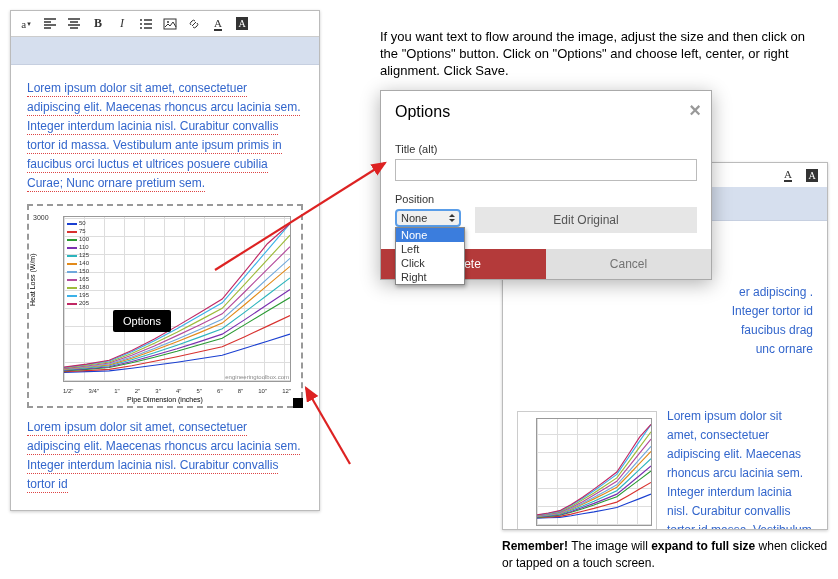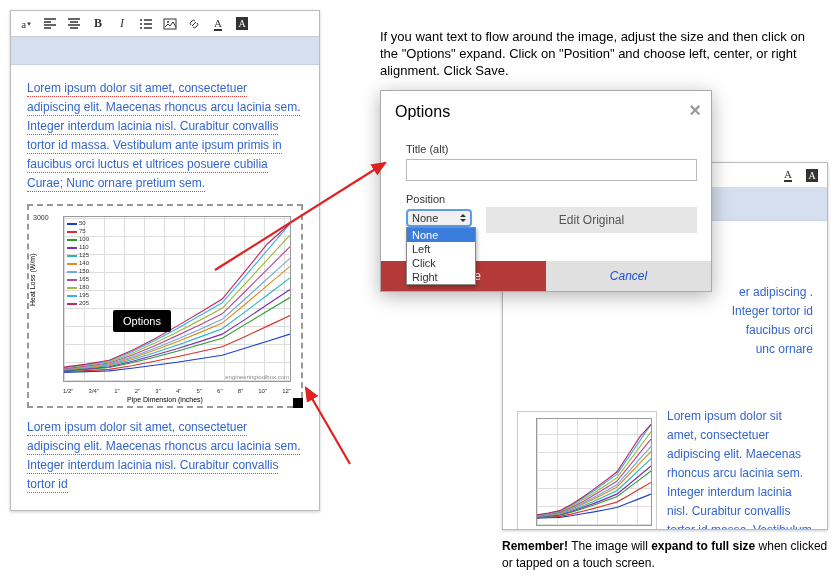--- a/index.html
+++ b/index.html
@@ -26,35 +26,35 @@
   .legend { position: absolute; left: 36px; top: 12px; font-size: 6px; line-height: 7px; color: #333; }
   .lg { display: flex; align-items: center; gap: 2px; margin-bottom: 1px;}
   .lg i { display:inline-block; width: 10px; height: 2px; }
   .curves path { fill: none; stroke-width: 1.2; }
   .options-tag { position: absolute; background: #000; color: #fff; font-size: 11px; padding: 5px 10px; border-radius: 2px; left: 84px; top: 104px; z-index:2; pointer-events:auto; }
   .note-left { position: absolute; left: 0; top: 498px; width: 310px; font-size: 13px; line-height: 17px; color: #111; }
   .instr-top { position: absolute; left: 370px; top: 18px; width: 440px; font-size: 13px; line-height: 17px; }
   .dialog { position: absolute; left: 370px; top: 80px; width: 332px; background: #fff; border: 1px solid #aaa; box-shadow: 0 4px 18px rgba(0,0,0,.3); }
   .dialog-head { padding: 12px 14px 10px; font-size: 16px; font-weight: 500; position: relative; }
   .dialog-close { position: absolute; right: 10px; top: 8px; font-size: 20px; color: #999; cursor: pointer; font-weight: bold; }
-  .dialog-body { padding: 6px 14px 28px; font-size: 12px; color: #333; margin-left: 11px; }
+  .dialog-body { padding: 6px 14px 16px; font-size: 12px; color: #333; }
   .field-lbl { margin: 6px 0 4px; font-size: 11px; }
   .txt { width: 100%; height: 22px; border: 1px solid #bbb; padding: 2px 4px; font-size: 12px; }
   .sel-wrap { position: relative; }
   .sel { width: 66px; height: 18px; font-size: 11px; border: 2px solid #5a9de8; border-radius: 4px; background: #f0f0f0; display: flex; align-items: center; padding-left: 4px; position: relative; cursor: pointer;}
   .sel:after { content: ''; position: absolute; right: 4px; top: 3px; width: 0; height: 0; border-left: 3px solid transparent; border-right: 3px solid transparent; border-bottom: 3px solid #333; }
   .sel:before { content: ''; position: absolute; right: 4px; bottom: 3px; width: 0; height: 0; border-left: 3px solid transparent; border-right: 3px solid transparent; border-top: 3px solid #333; }
   .dropdown { position: absolute; left: 0; top: 18px; width: 70px; background: #fff; border: 1px solid #888; box-shadow: 1px 2px 4px rgba(0,0,0,.3); z-index: 5;}
   .dd-item { font-size: 11px; padding: 1px 5px; cursor: pointer; }
   .dd-item.sel-hi { background: #3b7ddd; color: #fff; }
   .edit-orig { width: calc(100% - 80px); margin-left: 80px; height: 26px; background: #e6e6e6; color: #555; font-size: 12px; text-align: center; line-height: 26px; cursor: pointer; margin-top: -20px; position: relative; z-index: 1;}
   .dialog-foot { display: flex; height: 30px; }
   .dbtn { flex: 1; font-size: 12px; color: #fff; display: flex; align-items: center; justify-content: center; cursor: pointer; }
   .dbtn.del { background: #b43a3a; }
-  .dbtn.can { background: #e0e0e0; color: #1d4ed8; font-style: italic; }
+  .dbtn.can { background: #e0e0e0; color: #737373; }
   .dbtn.sav { background: #3366b5; }
   .right-editor { position: absolute; left: 492px; top: 152px; width: 326px; height: 368px; border: 1px solid #bbb; background: #fff; box-shadow: 0 1px 3px rgba(0,0,0,.2); overflow: hidden; }
   .right-editor .blue-strip { height: 34px; }
   .right-content { padding: 12px 14px; display: block; }
   .right-content .mini-chart { float: left; width: 140px; height: 130px; background: #fff; border: 1px solid #ccc; margin: 2px 10px 4px 0; position: relative; margin-top: 178px;}
   .mini-chart .chart-inner { left: 18px; top: 6px; right: 4px; bottom: 14px; }
   .right-lorem-full { font-size: 12px; line-height: 19px; color: #3366cc; margin-top: 60px;}
   .right-lorem-float { font-size: 12px; line-height: 19px; color: #3366cc; }
   .bottom-note { position: absolute; left: 492px; top: 528px; width: 326px; font-size: 12px; line-height: 17px; }
   .arrow1 { position: absolute; left: 195px; top: 145px; width: 190px; height: 120px; z-index: 10; pointer-events: none;}
@@ -162,34 +162,34 @@
           <div class="watermark">engineeringtoolbox.com</div>
         </div>
         <div class="options-tag">Options</div>
         <div class="handle"></div>
       </div>
       <div class="lorem"><span>Lorem ipsum dolor sit amet, consectetuer adipiscing elit. Maecenas rhoncus arcu lacinia sem. Integer interdum lacinia nisl. Curabitur convallis tortor id</span></div>
     </div>
   </div>
 
 
-  <div class="instr-top">If you want text to flow around the image, adjust the size and then click on the "Options" expand. Click on "Position" and choose left, center, or right alignment. Click Save.</div>
+  <div class="instr-top">If you want text to flow around the image, adjust the size and then click on the "Options" button. Click on "Options" and choose left, center, or right alignment. Click Save.</div>
 
   <div class="right-editor">
     <div class="toolbar-right">
       <div class="tool">
           <span style="border-bottom:2px solid #333;font-size:11px;font-family:Georgia">A</span>
         </div>
       <div class="tool">
           <span style="background:#333;color:#fff;font-size:10px;padding:1px 2px;font-family:Georgia">A</span>
         </div>
     </div>
     <div class="blue-strip"></div>
     <div class="right-content">
-      <div class="right-lorem-full" style="text-align:right; position:absolute; right:14px; top:60px; width:90px;"><span>er adipiscing . Integer tortor id faucibus orci unc ornare</span></div>
+      <div class="right-lorem-full" style="text-align:right; position:absolute; right:14px; top:60px; width:90px;"><span>er adipiscing . Integer tortor id faucibus drag unc ornare</span></div>
       <div class="mini-chart">
         <div class="chart-inner" id="chart-small"><svg width="100%" height="100%" viewBox="0 0 120 100" class="curves">
               <path d="M0.0,98.7L12.0,98.2L24.0,97.7L36.0,96.0L48.0,94.0L60.0,92.0L72.0,89.7L84.0,87.3L96.0,82.7L108.0,78.0L120.0,73.3" stroke="#1a3fd1"></path>
               <path d="M0.0,98.2L12.0,97.5L24.0,96.7L36.0,94.3L48.0,91.3L60.0,88.3L72.0,85.0L84.0,81.7L96.0,75.0L108.0,68.0L120.0,61.0" stroke="#d8322f"></path>
               <path d="M0.0,97.7L12.0,96.7L24.0,95.5L36.0,92.3L48.0,88.7L60.0,84.7L72.0,80.3L84.0,76.0L96.0,67.0L108.0,58.0L120.0,49.0" stroke="#2a9a33"></path>
               <path d="M0.0,97.4L12.0,96.3L24.0,95.0L36.0,91.5L48.0,87.3L60.0,83.0L72.0,78.3L84.0,73.3L96.0,63.7L108.0,53.7L120.0,43.7" stroke="#7a2fb0"></path>
               <path d="M0.0,97.1L12.0,95.8L24.0,94.3L36.0,90.3L48.0,85.7L60.0,80.7L72.0,75.3L84.0,69.7L96.0,58.7L108.0,47.3L120.0,36.0" stroke="#2cb4bd"></path>
               <path d="M0.0,96.7L12.0,95.3L24.0,93.7L36.0,89.3L48.0,84.0L60.0,78.3L72.0,72.3L84.0,66.0L96.0,53.7L108.0,41.0L120.0,28.3" stroke="#e28a1a"></path>
               <path d="M0.0,96.5L12.0,95.0L24.0,93.2L36.0,88.5L48.0,82.8L60.0,76.7L72.0,70.2L84.0,63.5L96.0,50.2L108.0,36.5L120.0,23.0" stroke="#6fa8dc"></path>
               <path d="M0.0,96.2L12.0,94.5L24.0,92.5L36.0,87.3L48.0,81.2L60.0,74.3L72.0,67.2L84.0,59.8L96.0,45.2L108.0,30.2L120.0,15.3" stroke="#b44a9c"></path>

